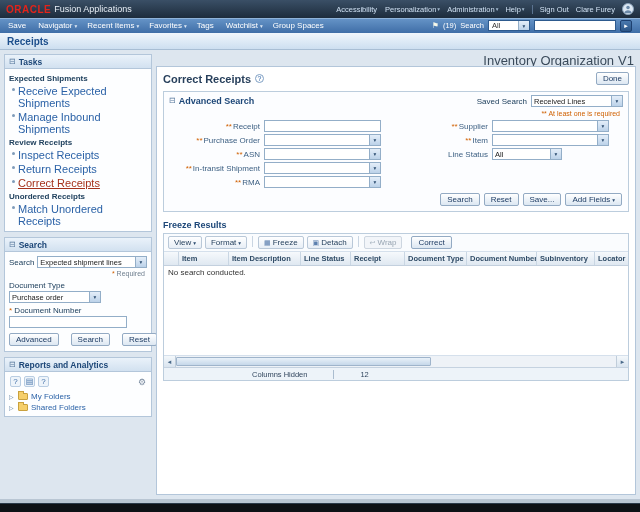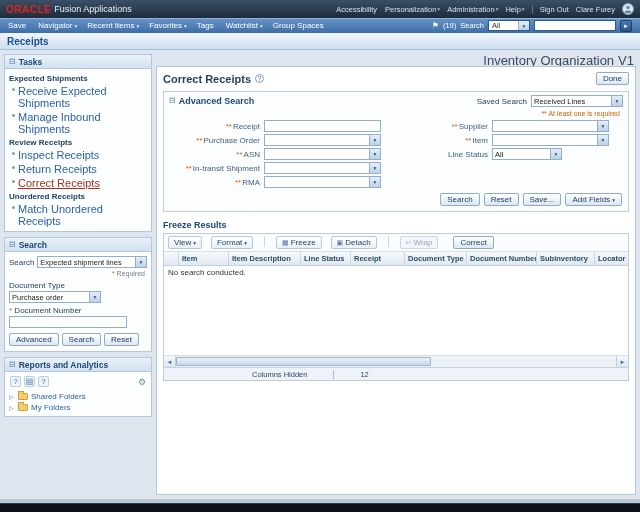--- a/index.html
+++ b/index.html
@@ -50,21 +50,21 @@
   .tlink.current{color:#a5321c;text-decoration:underline}
   .srow{display:flex;align-items:center;gap:3px;font-size:8px;color:#21425f;margin:1px 0}
   .combo{display:inline-flex;align-items:center;background:#fff;border:1px solid #93aec8;height:12px}
   .combo .cval{font-size:7.5px;color:#222;padding:0 2px;flex:1;white-space:nowrap;overflow:hidden}
   .dd{width:11px;height:100%;background:linear-gradient(#e4eef9,#bcd2e9);border:none;border-left:1px solid #93aec8;display:flex;align-items:center;justify-content:center;padding:0}
   .ddar{font-size:5.5px;color:#2c4c70}
   .req-note{text-align:right;font-size:7px;color:#6f7f8f;padding:1px 2px}
   .ast{color:#d06000;font-style:normal}
   .flabel-sm{font-size:8px;color:#21425f;margin-top:3px}
   .sp-input{width:118px;height:12px;border:1px solid #93aec8;font-size:8px;padding:0 2px;margin-top:1px}
-  .sp-btns{display:flex;gap:3px;margin:5px 0 2px}
+  .sp-btns{display:flex;gap:12px;margin:5px 0 2px}
   .btn{background:linear-gradient(#ffffff,#dce7f2);border:1px solid #93aac3;border-radius:2px;font-size:8px;color:#1e3c64;padding:1px 6px;display:inline-flex;align-items:center;gap:2px}
   .ricons{display:flex;align-items:center;gap:3px;padding:1px 1px 4px}
   .ric{font-size:8px;color:#3f6ea7;border:1px solid #b9cde2;background:#eef4fa;width:11px;height:11px;display:flex;align-items:center;justify-content:center;border-radius:2px}
   .wrench{margin-left:auto;color:#7a8ba0;font-size:9px;border:none;background:none}
   .tree-row{display:flex;align-items:center;font-size:8px;color:#2b62a7;padding:1px 0}
   .expander{font-size:6px;color:#56789c;width:8px}
   .folder{width:10px;height:7px;background:#f6cf6a;border:1px solid #c9a13e;border-radius:1px;position:relative;display:inline-block;margin:0 3px 0 1px}
   .folder::before{content:"";position:absolute;top:-3px;left:-1px;width:4px;height:2px;background:#f6cf6a;border:1px solid #c9a13e;border-bottom:none}
 
   
@@ -89,21 +89,21 @@
   .flabel .req{margin-right:1px}
   .ctrl{display:flex;align-items:center;border:1px solid #93aec8;height:12px;background:#fff;width:117px}
   .ctrl input{flex:1;border:none;outline:none;font-size:8px;padding:0 2px;height:100%;min-width:0;font-family:inherit}
   .ctrl .selval{flex:1;font-size:7.5px;padding:0 2px}
   .ctrl.narrow{width:70px}
   .advbtns{display:flex;justify-content:flex-end;gap:4px;padding:3px 6px 5px}
 
   .results{margin-top:8px;display:flex;flex-direction:column}
   .rtitle{font-size:9px;font-weight:bold;color:#1d4778;margin-bottom:3px}
   .rbox{border:1px solid #bccddd;background:#fff}
-  .rtoolbar{display:flex;align-items:flex-start;gap:9px;padding:2px 4px;background:#fafcfe;border-bottom:1px solid #d5e0ec}
+  .rtoolbar{display:flex;align-items:flex-start;gap:3px;padding:2px 4px;background:#fafcfe;border-bottom:1px solid #d5e0ec}
   .mbtn,.tbtn{display:flex;align-items:center;gap:2px;background:linear-gradient(#fff,#e7eef6);border:1px solid #b9c8d8;border-radius:2px;font-size:8px;color:#27425f;padding:1px 5px}
   .ticon{font-size:7px;color:#5b7fae;line-height:1}
   .tbtn.disabled{color:#98a5b2;border-color:#cdd6e0;background:#f2f5f9}
   .tbtn.disabled .ticon{color:#aab6c2}
   .tsep{width:1px;height:11px;background:#c9d5e2;margin:0 2px}
   .correct-btn{margin-left:6px}
   .thead{display:flex;height:14px;background:linear-gradient(#f6f9fc,#dfe8f1);border-bottom:1px solid #c3d0de;font-size:7.5px;font-weight:bold;color:#2f4b66}
   .th{border-right:1px solid #c9d6e3;padding:0 3px;display:flex;align-items:center;white-space:nowrap;overflow:hidden;flex:0 0 auto}
   .th:nth-child(1){width:15px}
   .th:nth-child(2){width:50px}
@@ -280,26 +280,26 @@
         <div class="pbody">
           <div class="ricons">
             <span class="ric">?</span>
             <span class="ric">▤</span>
             <span class="ric">?</span>
             <button class="wrench">⚙</button>
           </div>
           <div class="tree-row">
             <span class="expander">▷</span>
             <span class="folder"></span>
-            <span>Shared Folders</span>
+            <span>My Folders</span>
           </div>
           <div class="tree-row">
             <span class="expander">▷</span>
             <span class="folder"></span>
-            <span>My Folders</span>
+            <span>Shared Folders</span>
           </div>
         </div>
       </section>
     </aside>
 
     <main class="main">
       <div class="ctx-row">
         <span>Inventory Organization</span>
         <span>V1</span>
       </div>

